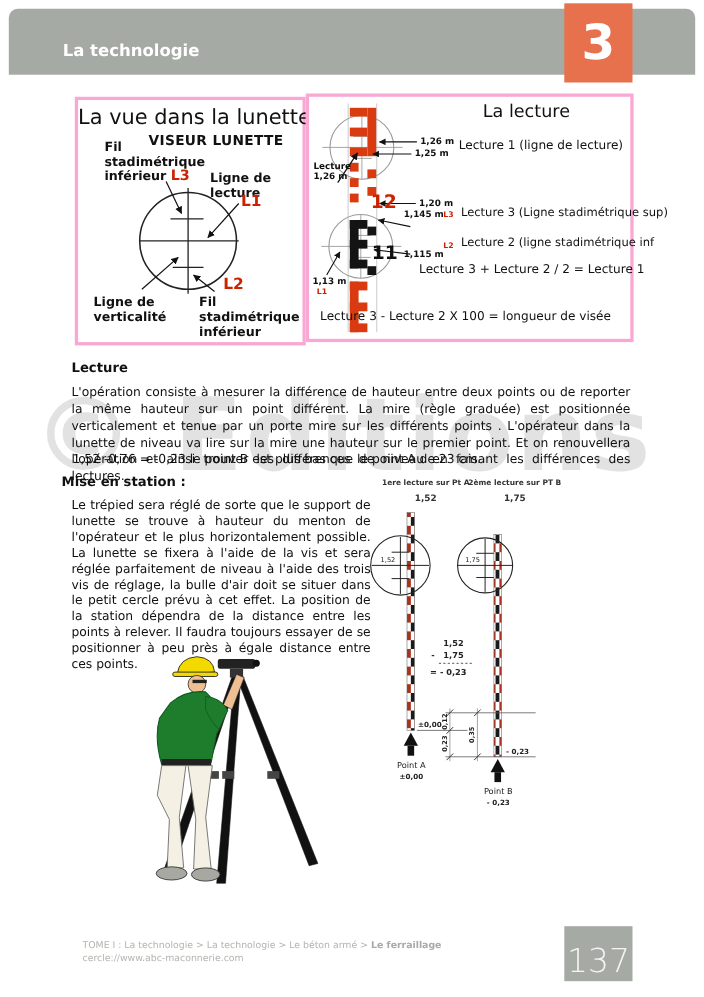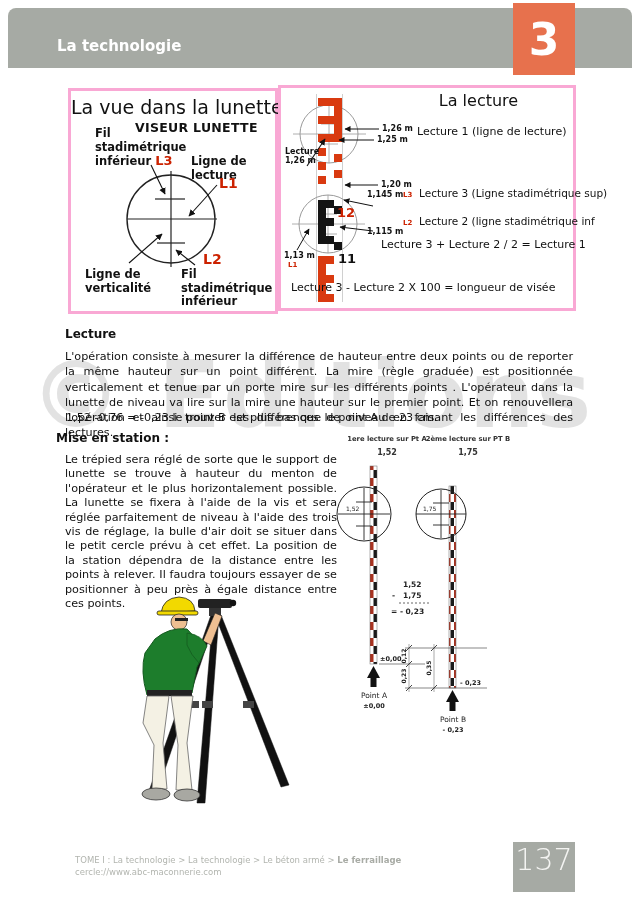--- a/index.html
+++ b/index.html
@@ -22,35 +22,35 @@
   
   .figbox{position:absolute;background:#fff;border:3px solid #f9a8d4;}
   #fig1{left:68px;top:88px;width:204px;height:220px;}
   #fig2{left:278px;top:85px;width:292px;height:220px;}
   .figsvg{position:absolute;left:0;top:0;}
   .figtitle{position:absolute;font-size:19px;color:#111;text-align:center;white-space:nowrap;}
   .flabel{position:absolute;font-weight:bold;font-size:11.5px;line-height:13.5px;color:#111;}
   .red{color:#cc2200;}
   .code{position:absolute;font-weight:bold;font-size:14px;}
   .dim{position:absolute;font-size:8px;font-weight:bold;color:#111;white-space:nowrap;}
-  .rodnum{position:absolute;font-size:13px;font-weight:bold;white-space:nowrap;margin-top:31px;}
+  .rodnum{position:absolute;font-size:17px;font-weight:bold;white-space:nowrap;}
   .rline{position:absolute;font-size:11px;color:#111;white-space:nowrap;}
   .rcode{position:absolute;font-size:7px;font-weight:bold;}
 
   
   .h-bold{position:absolute;font-size:12px;font-weight:bold;color:#111;}
   .para{position:absolute;font-size:11.2px;line-height:15.3px;text-align:justify;color:#111;}
   .para2{position:absolute;font-size:11.2px;line-height:14.4px;text-align:justify;color:#111;}
 
   
   .crumb{position:absolute;left:75px;top:855px;font-size:8.5px;color:#b2b5af;}
   .crumb b{color:#a8aba5;}
   .url{position:absolute;left:75px;top:867px;font-size:8.5px;color:#b2b5af;}
   .pagebox{position:absolute;left:513px;top:842px;width:62px;height:50px;background:#a6aaa4;
-           display:flex;align-items:flex-start;justify-content:center;}
+           display:flex;align-items:flex-end;justify-content:center;}
   .pagebox span{color:#f4f4f2;font-size:30px;font-weight:300;}
 
   svg text{font-family:"DejaVu Sans","Liberation Sans",sans-serif;}
 </style>
 </head>
 <body>
 
 <div class="page">
 
   <div class="header-band"></div>

